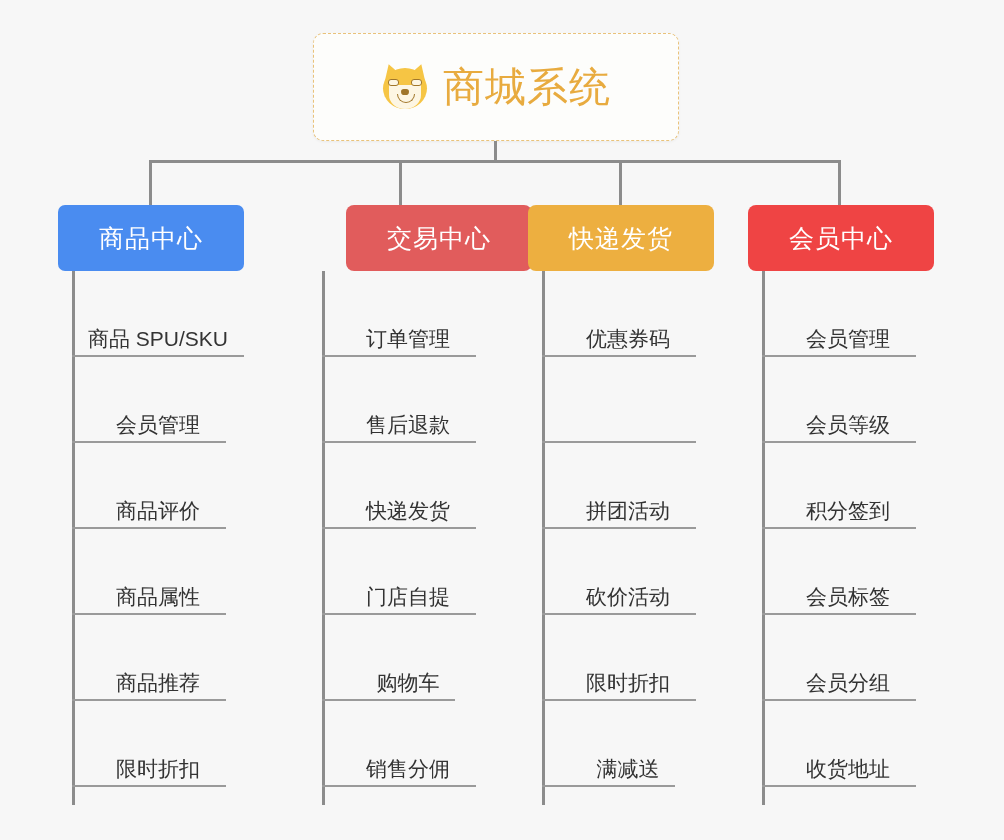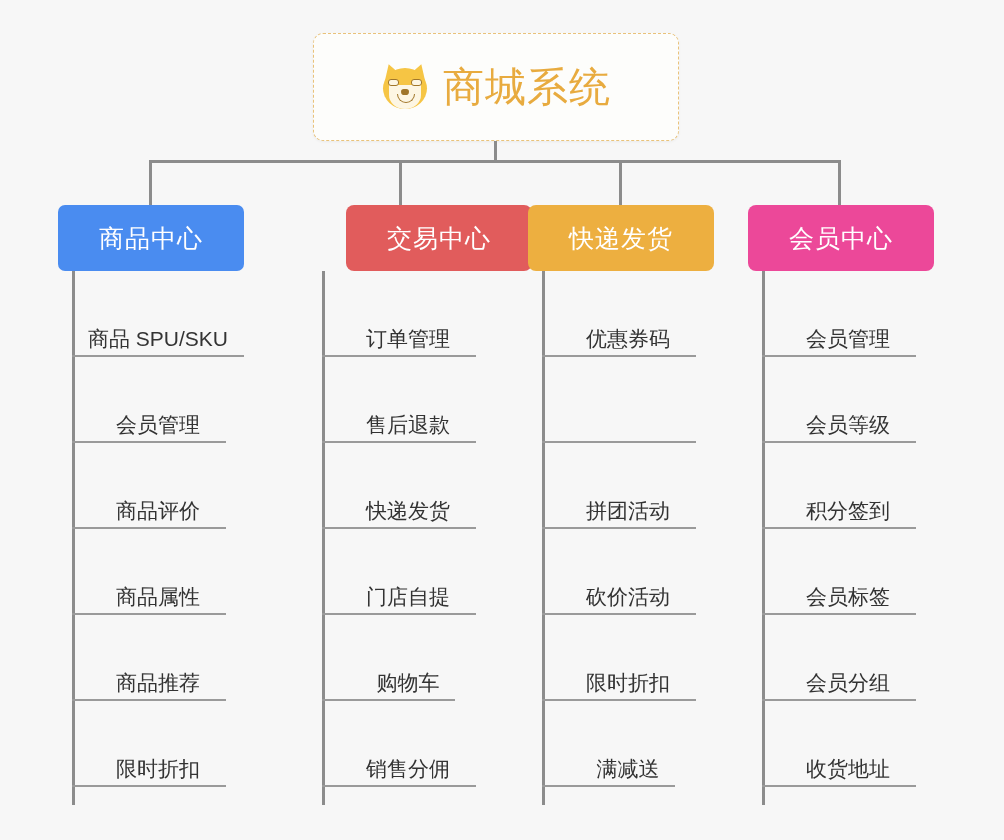--- a/index.html
+++ b/index.html
@@ -300,21 +300,21 @@
         <div class="leaf-rule" style="width:154px;"></div>
       </div>
       <div class="leaf">
         <div class="leaf-label">满减送</div>
         <div class="leaf-rule" style="width:133px;"></div>
       </div>
     </div>
   </div>
 
   <div class="column" style="left:748px;">
-    <div class="cat-box" style="background:#ec4899;">
+    <div class="cat-box" style="background:#ef4444;">
       <span>会员中心</span>
     </div>
     <div class="leaf-spine" style="height: 534px; background: rgb(140, 140, 140);"></div>
     <div class="leaf-list">
       <div class="leaf">
         <div class="leaf-label">会员管理</div>
         <div class="leaf-rule" style="width:154px;"></div>
       </div>
       <div class="leaf">
         <div class="leaf-label">会员等级</div>

